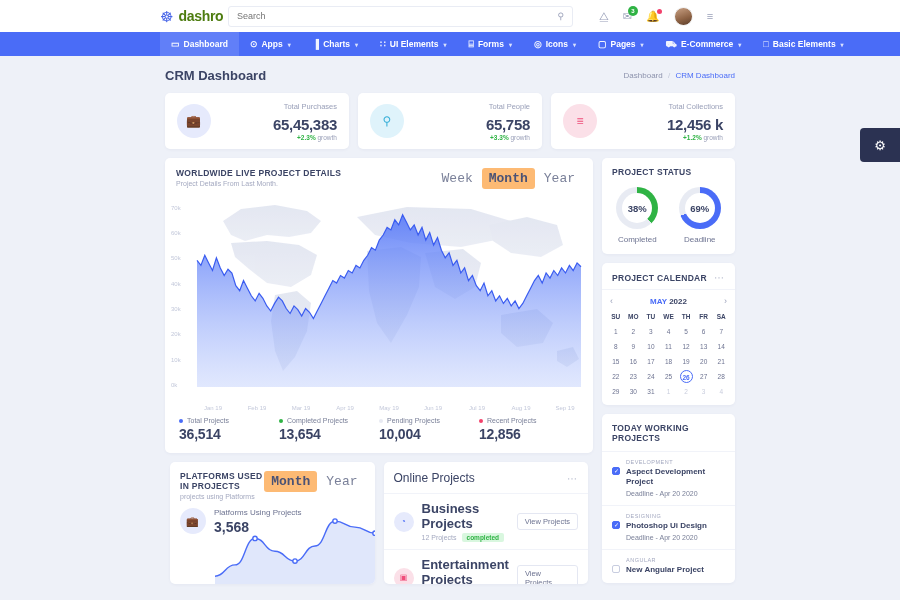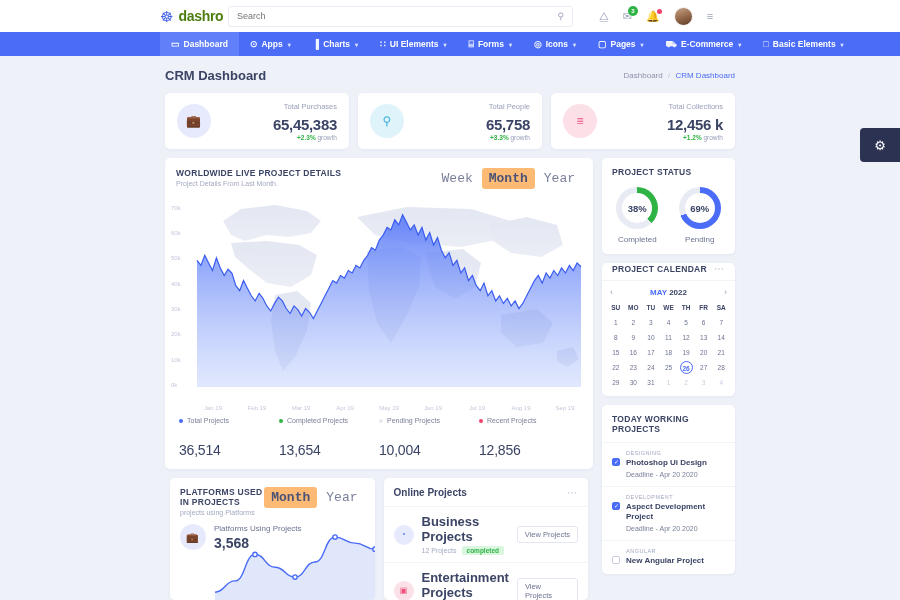--- a/index.html
+++ b/index.html
@@ -131,21 +131,21 @@
   .chart-wrap { position: relative; height: 215px; padding: 2px 6px 0 6px; }
   .ylab { position: absolute; left: 6px; font-size: 6px; color: #c3c8da; }
   .xlabs { display: flex; padding: 0 6px 0 26px; margin-top: 1px; }
   .xlabs span { flex: 1; text-align: center; font-size: 6px; color: #c3c8da; }
 
   .legend-row { display: flex; padding: 6px 14px 11px 14px; }
   .legend-cell { flex: 1; }
   .legend-top { display: flex; align-items: center; gap: 4px; }
   .legend-dot { width: 4px; height: 4px; border-radius: 50%; }
   .legend-name { font-size: 7px; color: #7a8099; }
-  .legend-val { font-size: 14px; font-weight: normal; color: #3b4465; margin-top: 18px; letter-spacing: -0.2px; }
+  .legend-val { font-size: 14px; font-weight: bold; color: #3b4465; margin-top: 2px; letter-spacing: -0.2px; }
 
   
   .rings { display: flex; justify-content: space-around; padding: 10px 4px 10px 4px; }
   .ring-item { text-align: center; }
   .ring { width: 42px; height: 42px; border-radius: 50%; position: relative; display: flex; align-items: center; justify-content: center; }
   .ring-inner {
     position: absolute; inset: 6px; background: #fff; border-radius: 50%;
     display: flex; align-items: center; justify-content: center;
     font-size: 9.5px; font-weight: bold; color: #3b4465;
   }
@@ -190,21 +190,21 @@
     width: 26px; height: 26px; border-radius: 50%;
     background: #e6eafc; color: #4a6cf7; flex: none;
     display: flex; align-items: center; justify-content: center; font-size: 10px;
   }
   .plat-lab { font-size: 8px; color: #6d7391; }
   .plat-val { font-size: 14px; font-weight: bold; color: #3b4465; margin-top: 2px; }
   .plat-spark { position: absolute; right: 0; bottom: 0; width: 160px; height: 78px; }
 
   .online-card { width: 210px; height: 122px; overflow: hidden; }
   .online-head { display: flex; justify-content: space-between; align-items: center; padding: 9px 10px 8px 10px; }
-  .online-title { font-size: 10px; font-weight: bold; color: #3b4465; }
+  .online-title { font-size: 12px; font-weight: normal; color: #3b4465; }
   .dots { color: #b6bbcd; font-size: 10px; letter-spacing: 1px; cursor: pointer; }
   .op-row { display: flex; align-items: center; gap: 8px; padding: 7px 10px; border-top: 1px solid #f1f3f9; }
   .op-ico { width: 20px; height: 20px; border-radius: 50%; display: flex; align-items: center; justify-content: center; font-size: 8px; flex: none; }
   .op-mid { flex: 1; }
   .op-name { font-size: 13px; font-weight: bold; color: #3b4465; }
   .op-meta { font-size: 7px; color: #a4a9c0; margin-top: 2px; display: flex; align-items: center; gap: 5px; }
   .pill { font-size: 6.5px; padding: 1px 5px; border-radius: 2px; font-weight: bold; }
   .pill.completed { background: #d9f7df; color: #2fb344; }
   .pill.pending { background: #fdeec3; color: #d9a21b; }
   .op-btn {
@@ -509,27 +509,27 @@
             <div class="ring-item">
               <div class="ring" style="background:conic-gradient(#2fb344 0deg 137deg, #e8ebf3 137deg 360deg)">
                 <div class="ring-inner">38%</div>
               </div>
               <div class="ring-cap">Completed</div>
             </div>
             <div class="ring-item">
               <div class="ring" style="background:conic-gradient(#4a6cf7 0deg 248deg, #e8ebf3 248deg 360deg)">
                 <div class="ring-inner">69%</div>
               </div>
-              <div class="ring-cap">Pending</div>
+              <div class="ring-cap">Deadline</div>
             </div>
           </div>
       </div>
 
       <div class="card" style="margin-top:9px">
-        <div style="padding:0 10px 6px 10px;display:flex;justify-content:space-between;align-items:center;border-bottom:1px solid #f1f3f9">
+        <div style="padding:9px 10px 6px 10px;display:flex;justify-content:space-between;align-items:center;border-bottom:1px solid #f1f3f9">
           <div class="card-title">PROJECT CALENDAR</div>
           <div class="dots">⋯</div>
         </div>
         <div class="cal-head">
           <span class="cal-arrow">‹</span>
           <span class="cal-month">
             <span class="m">MAY</span>
             <span>2022</span>
           </span>
           <span class="cal-arrow">›</span>
@@ -583,30 +583,30 @@
       </div>
 
       <div class="card" style="margin-top:9px">
         <div style="padding:9px 10px 8px 10px">
           <div class="card-title">TODAY WORKING PROJECTS</div>
         </div>
         <div id="twp-list">
             <div class="twp-item">
               <div class="cb checked"></div>
               <div style="flex:1">
-                <div class="twp-tag">DESIGNING</div>
-                <div class="twp-name">Photoshop Ui Design</div>
+                <div class="twp-tag">DEVELOPMENT</div>
+                <div class="twp-name">Aspect Development Project</div>
                 <div class="twp-dead">Deadline - Apr 20 2020</div>
               </div>
             </div>
             <div class="twp-item">
               <div class="cb checked"></div>
               <div style="flex:1">
-                <div class="twp-tag">DEVELOPMENT</div>
-                <div class="twp-name">Aspect Development Project</div>
+                <div class="twp-tag">DESIGNING</div>
+                <div class="twp-name">Photoshop Ui Design</div>
                 <div class="twp-dead">Deadline - Apr 20 2020</div>
               </div>
             </div>
             <div class="twp-item">
               <div class="cb"></div>
               <div style="flex:1">
                 <div class="twp-tag">ANGULAR</div>
                 <div class="twp-name">New Angular Project</div>
               </div>
             </div>

